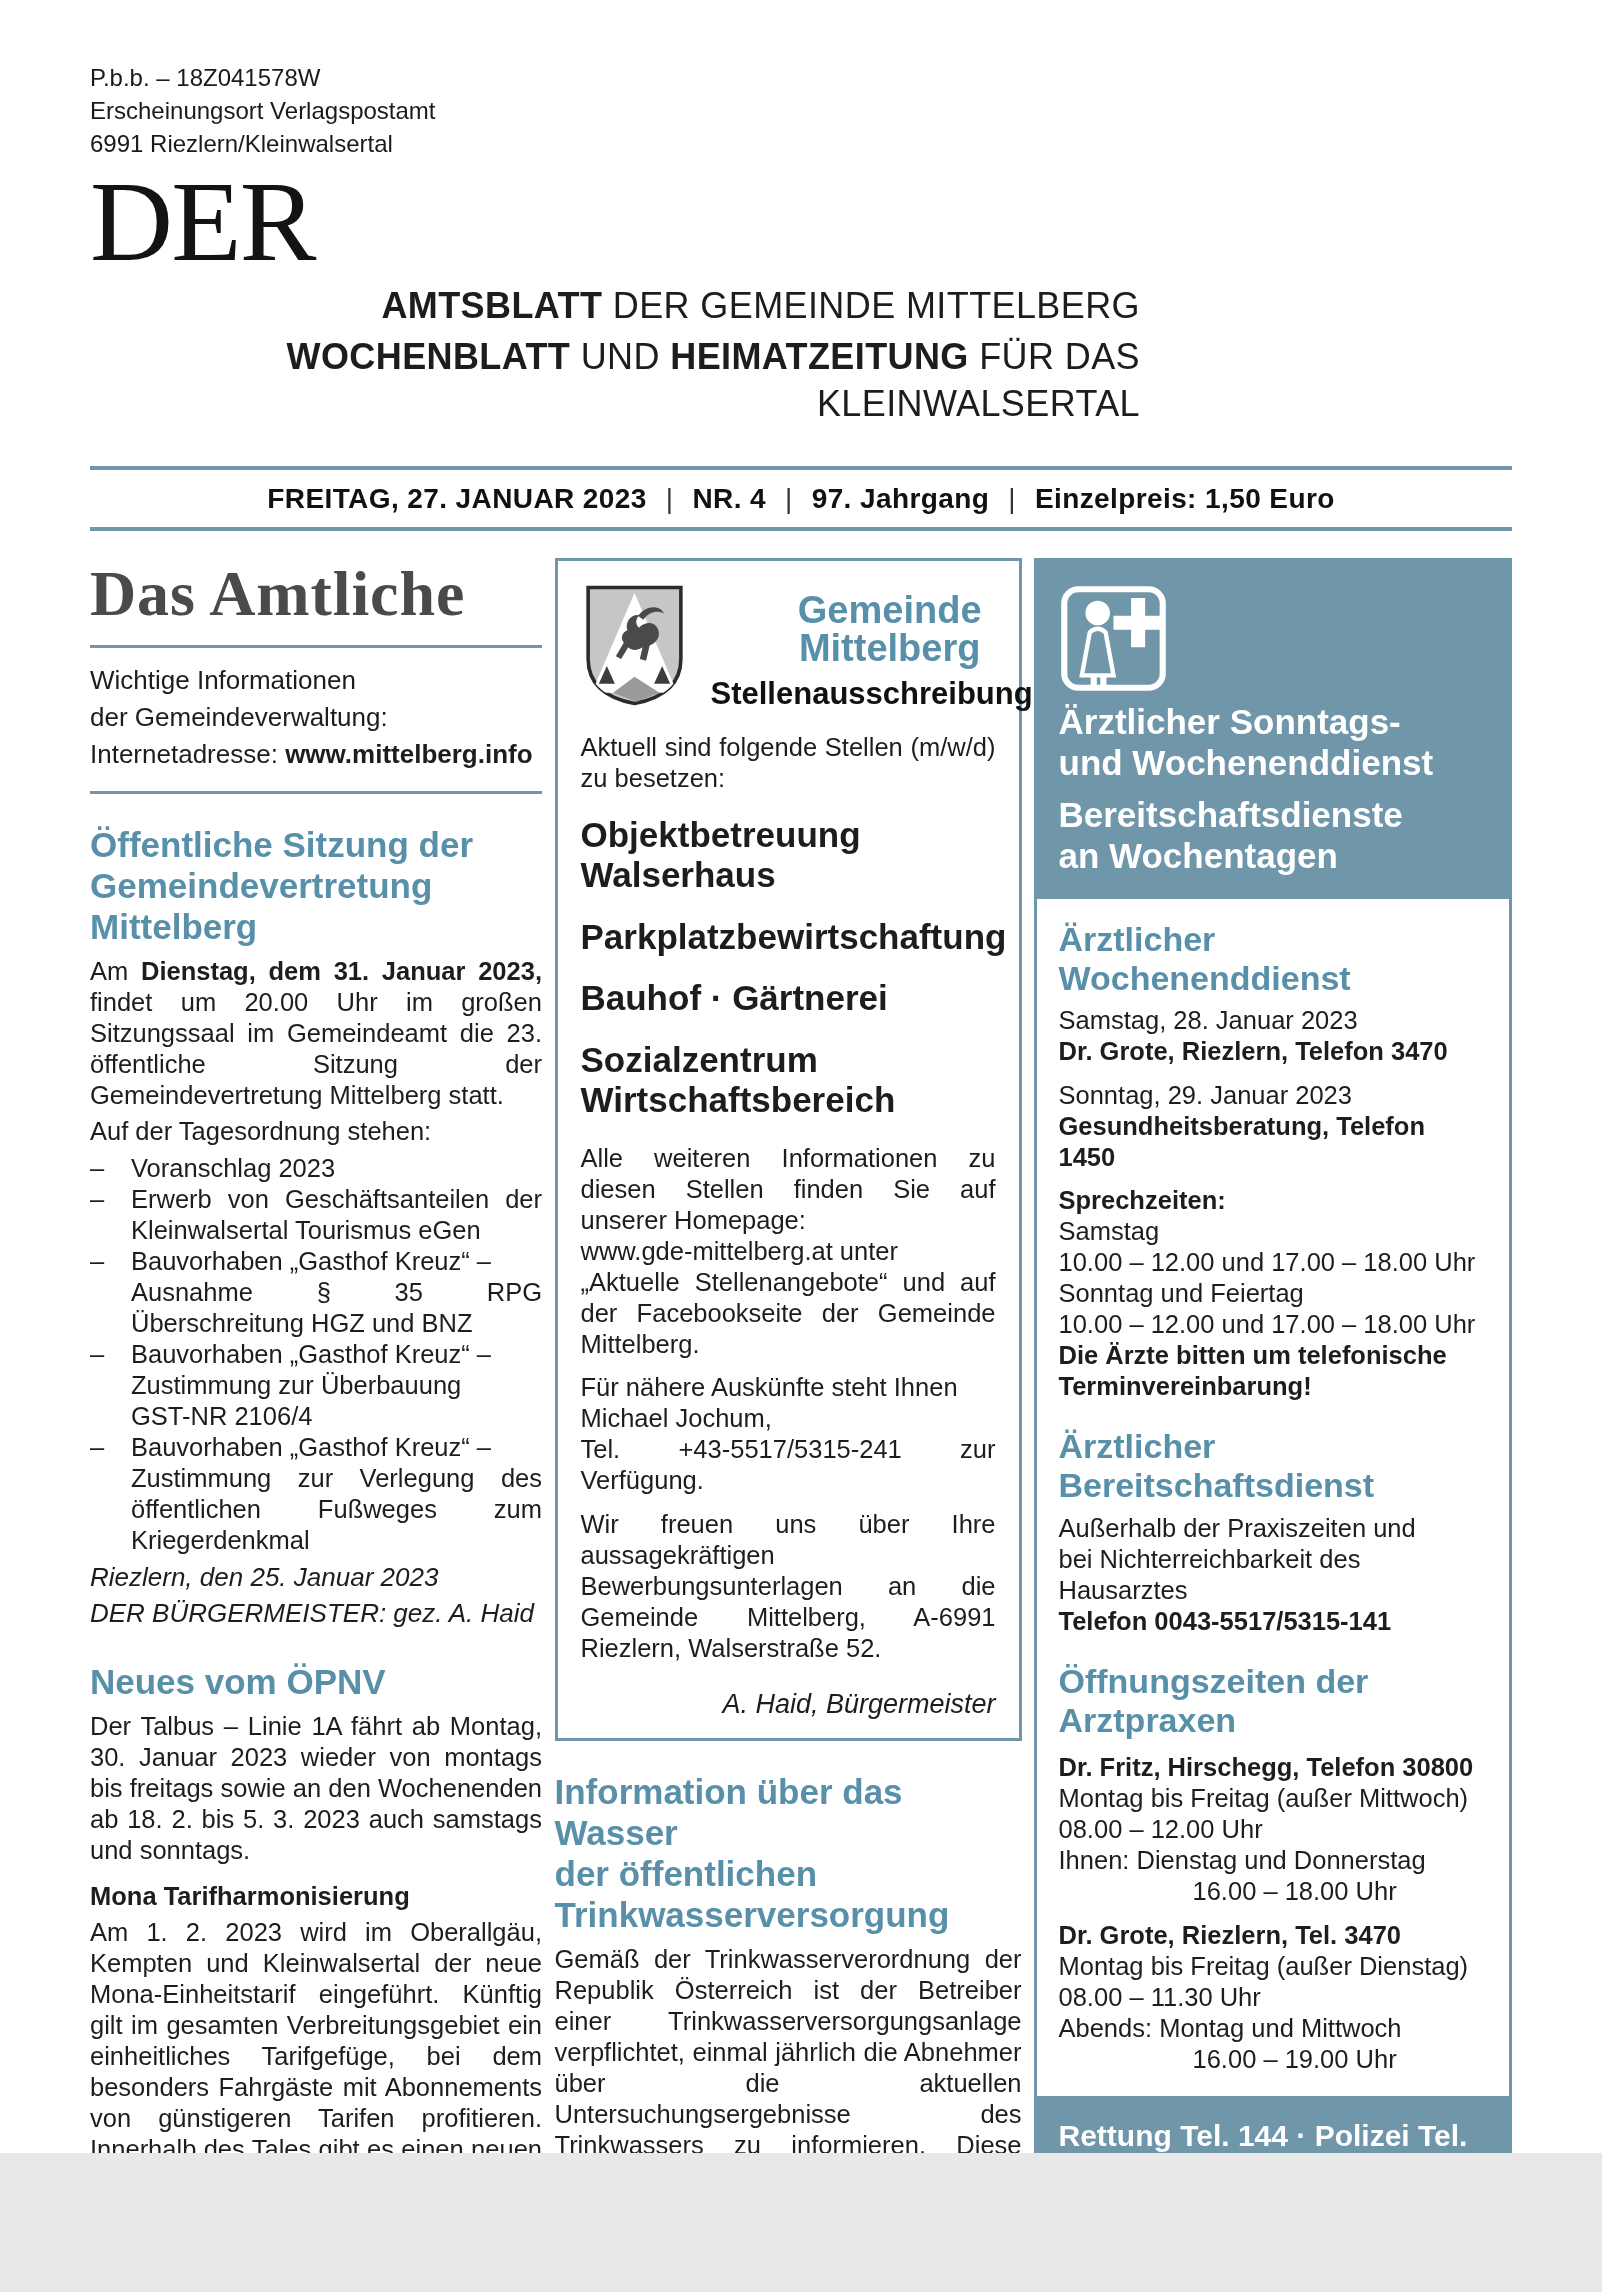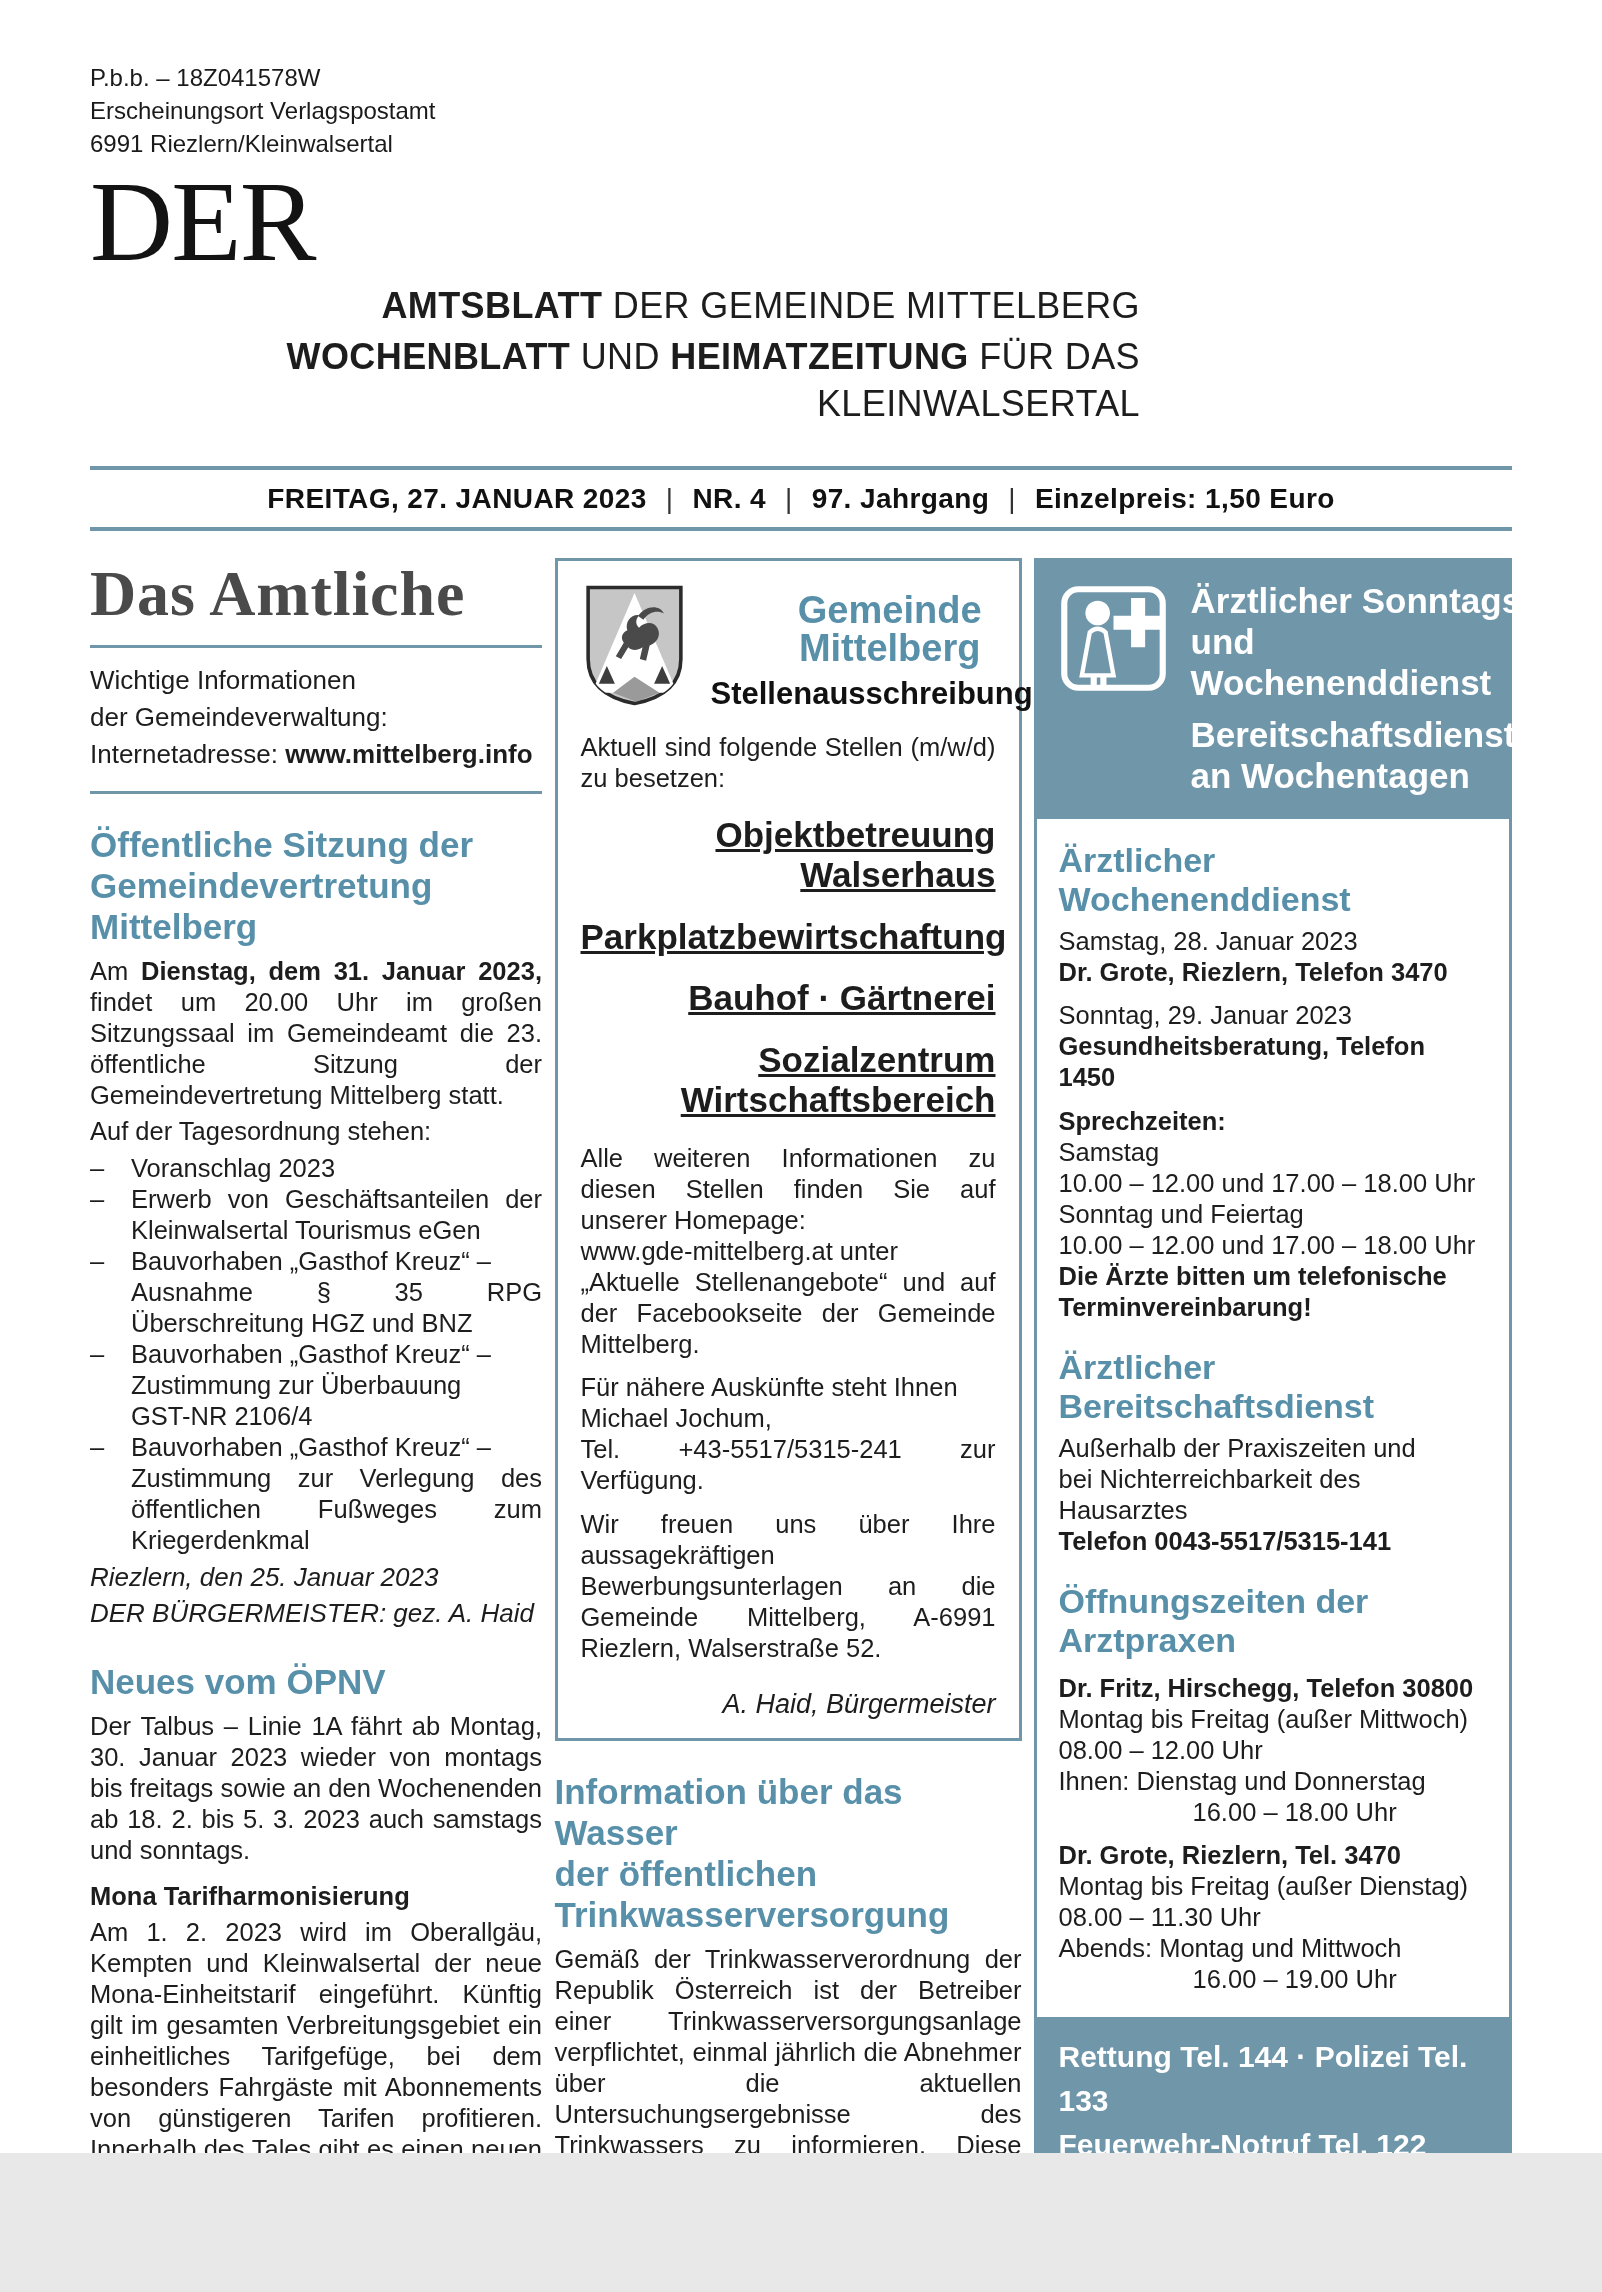--- a/index.html
+++ b/index.html
@@ -47,27 +47,27 @@
   .sig{font-style:italic;font-size:26px;line-height:36px;}
 
   
   .mid-box{border:3.6px solid #7096A9;padding:21.5px 23px 18px;}
   .box-head{display:flex;gap:23px;}
   .crest{flex:0 0 107px;}
   .box-head-right{flex:1;display:flex;flex-direction:column;justify-content:space-between;padding:9px 0 3.6px;}
   .org{color:#5890AA;font-weight:bold;font-size:38px;line-height:1;text-align:center;}
   .box-title{font-weight:bold;font-size:31px;color:#111;line-height:1;}
   .mid-box .body{margin-top:19.7px;}
-  .jobs{text-align:right;font-weight:bold;font-size:35px;line-height:40px;margin:9px 0 23px;text-decoration:underline;}
+  .jobs{text-align:left;font-weight:bold;font-size:35px;line-height:40px;margin:9px 0 23px;}
   .job{margin-top:21.5px;white-space:pre-line;}
   .sig-right{text-align:right;font-style:italic;font-size:27px;margin-top:25px;}
 
   
   .right-box{border:3.6px solid #7096A9;}
-  .right-head{background:#7096A9;color:#fff;padding:19.7px 21.5px 23px;display:flex;gap:23px;}
+  .right-head{background:#7096A9;color:#fff;padding:19.7px 21.5px 23px;display:flex;gap:5px;flex-direction:column;}
   .med-icon{flex:0 0 109px;padding-top:3.6px;}
   .right-head-titles{flex:1;font-weight:bold;font-size:35px;line-height:41px;}
   .right-head-titles .t2{margin-top:10.7px;}
   .right-content{padding:14.3px 21.5px 21.5px;font-size:25.5px;line-height:31px;}
   .rline{white-space:pre-line;}
   .rline.h{color:#5890AA;font-weight:bold;font-size:34px;line-height:39px;margin:25px 0 7.2px;}
   .rline.h.first{margin-top:7.2px;}
   .rline.gap{margin-top:12.5px;}
   .rline.in{padding-left:134px;}
   .right-foot{background:#7096A9;color:#fff;font-weight:bold;font-size:30px;line-height:44px;padding:18px 21.5px;}

